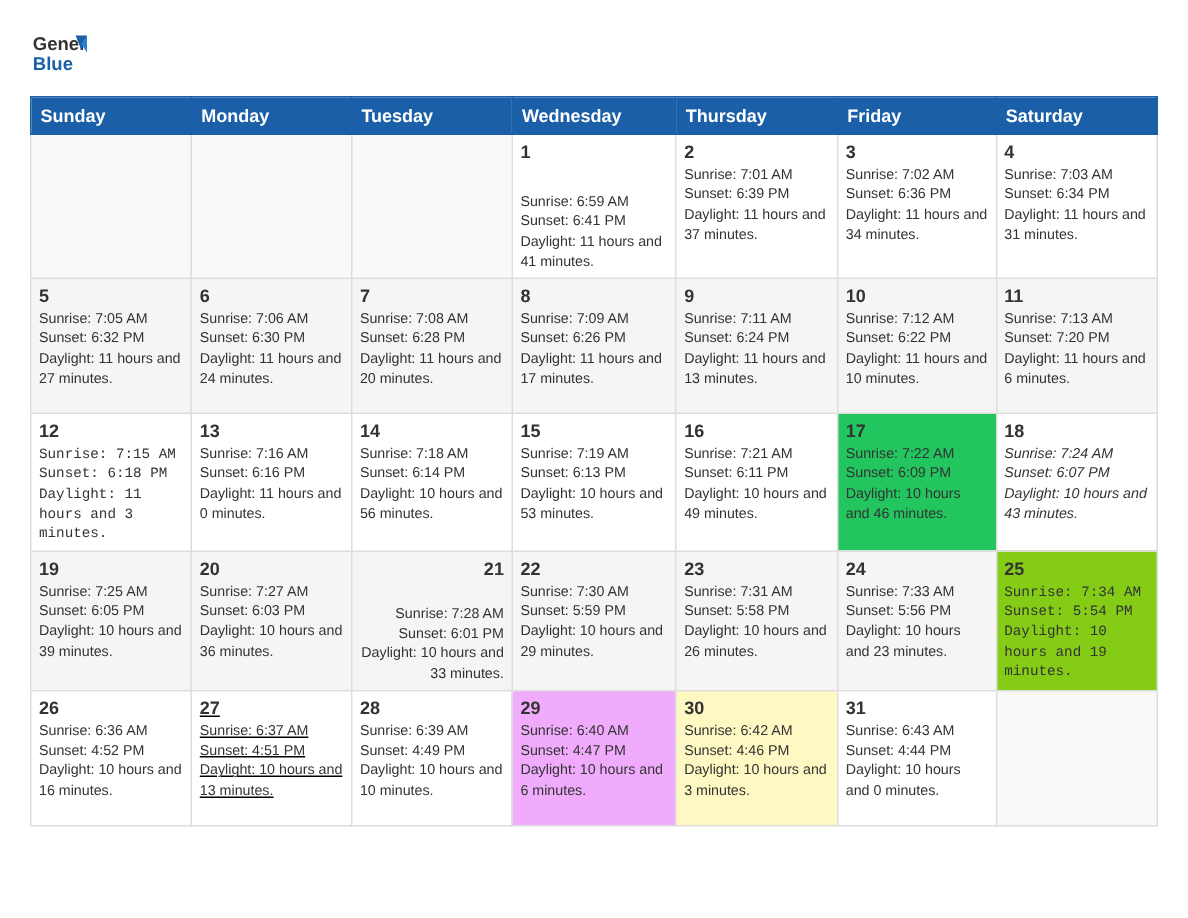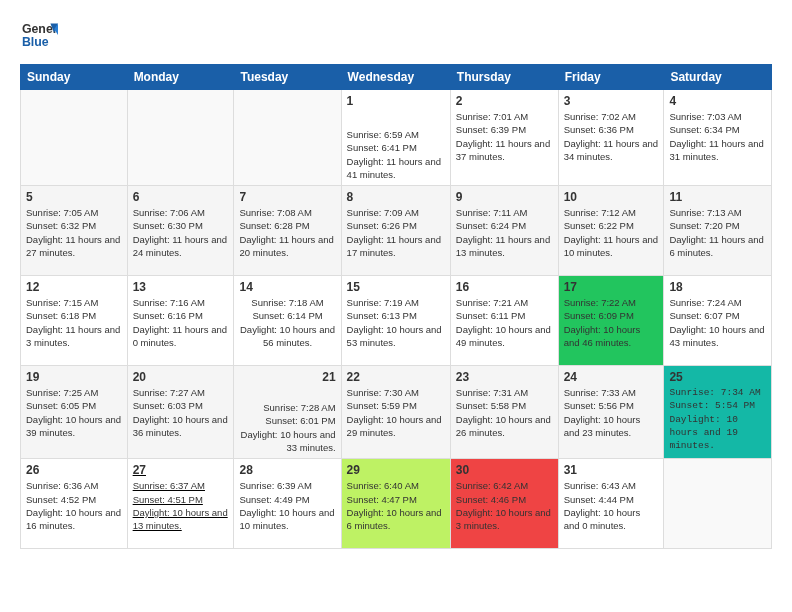--- a/index.html
+++ b/index.html
@@ -187,33 +187,33 @@
           <td style="background: rgb(245, 245, 245);">
             <span class="day-num">11</span>
             <div class="day-info" style="white-space: pre-line;">Sunrise: 7:13 AM
 Sunset: 7:20 PM
 Daylight: 11 hours and 6 minutes.</div>
           </td>
         </tr>
         <tr class="week-row">
           <td style="background: rgb(255, 255, 255);">
             <span class="day-num">12</span>
-            <div class="day-info" style="white-space: pre-line;">Sunrise: 7:15 AM
+            <div class="day-info" style="white-space: pre-line; font-family: Liberation Mono, monospace;">Sunrise: 7:15 AM
 Sunset: 6:18 PM
 Daylight: 11 hours and 3 minutes.</div>
           </td>
           <td style="background: rgb(255, 255, 255);">
             <span class="day-num">13</span>
             <div class="day-info" style="white-space: pre-line;">Sunrise: 7:16 AM
 Sunset: 6:16 PM
 Daylight: 11 hours and 0 minutes.</div>
           </td>
           <td style="background: rgb(255, 255, 255);">
             <span class="day-num">14</span>
-            <div class="day-info" style="white-space: pre-line; text-align: center;">Sunrise: 7:18 AM
+            <div class="day-info" style="white-space: pre-line;">Sunrise: 7:18 AM
 Sunset: 6:14 PM
 Daylight: 10 hours and 56 minutes.</div>
           </td>
           <td style="background: rgb(255, 255, 255);">
             <span class="day-num">15</span>
             <div class="day-info" style="white-space: pre-line;">Sunrise: 7:19 AM
 Sunset: 6:13 PM
 Daylight: 10 hours and 53 minutes.</div>
           </td>
           <td style="background: rgb(255, 255, 255);">
@@ -223,21 +223,21 @@
 Daylight: 10 hours and 49 minutes.</div>
           </td>
           <td style="background: #22c55e;">
             <span class="day-num">17</span>
             <div class="day-info" style="white-space: pre-line;">Sunrise: 7:22 AM
 Sunset: 6:09 PM
 Daylight: 10 hours and 46 minutes.</div>
           </td>
           <td style="background: rgb(255, 255, 255);">
             <span class="day-num">18</span>
-            <div class="day-info" style="white-space: pre-line;">Sunrise: 7:24 AM
+            <div class="day-info" style="white-space: pre-line; font-style: italic;">Sunrise: 7:24 AM
 Sunset: 6:07 PM
 Daylight: 10 hours and 43 minutes.</div>
           </td>
         </tr>
         <tr class="week-row">
           <td style="background: rgb(245, 245, 245);">
             <span class="day-num">19</span>
             <div class="day-info" style="white-space: pre-line;">Sunrise: 7:25 AM
 Sunset: 6:05 PM
 Daylight: 10 hours and 39 minutes.</div>
@@ -265,21 +265,21 @@
             <div class="day-info" style="white-space: pre-line;">Sunrise: 7:31 AM
 Sunset: 5:58 PM
 Daylight: 10 hours and 26 minutes.</div>
           </td>
           <td style="background: rgb(245, 245, 245);">
             <span class="day-num">24</span>
             <div class="day-info" style="white-space: pre-line;">Sunrise: 7:33 AM
 Sunset: 5:56 PM
 Daylight: 10 hours and 23 minutes.</div>
           </td>
-          <td style="background: #14b8a6;">
+          <td style="background: #84cc16;">
             <span class="day-num">25</span>
             <div class="day-info" style="white-space: pre-line; font-family: Liberation Mono, monospace;">Sunrise: 7:34 AM
 Sunset: 5:54 PM
 Daylight: 10 hours and 19 minutes.</div>
           </td>
         </tr>
         <tr class="week-row">
           <td style="background: rgb(255, 255, 255);">
             <span class="day-num">26</span>
             <div class="day-info" style="white-space: pre-line;">Sunrise: 6:36 AM
@@ -291,27 +291,27 @@
             <div class="day-info" style="white-space: pre-line;">Sunrise: 6:37 AM
 Sunset: 4:51 PM
 Daylight: 10 hours and 13 minutes.</div>
           </td>
           <td style="background: rgb(255, 255, 255);">
             <span class="day-num">28</span>
             <div class="day-info" style="white-space: pre-line;">Sunrise: 6:39 AM
 Sunset: 4:49 PM
 Daylight: 10 hours and 10 minutes.</div>
           </td>
-          <td style="background: #bef264;">
+          <td style="background: #f0abfc;">
             <span class="day-num">29</span>
             <div class="day-info" style="white-space: pre-line;">Sunrise: 6:40 AM
 Sunset: 4:47 PM
 Daylight: 10 hours and 6 minutes.</div>
           </td>
-          <td style="background: #ef4444; margin-top: 20px;">
+          <td style="background: #fef9c3; margin-top: 20px;">
             <span class="day-num">30</span>
             <div class="day-info" style="white-space: pre-line;">Sunrise: 6:42 AM
 Sunset: 4:46 PM
 Daylight: 10 hours and 3 minutes.</div>
           </td>
           <td style="background: rgb(255, 255, 255);">
             <span class="day-num">31</span>
             <div class="day-info" style="white-space: pre-line;">Sunrise: 6:43 AM
 Sunset: 4:44 PM
 Daylight: 10 hours and 0 minutes.</div>

